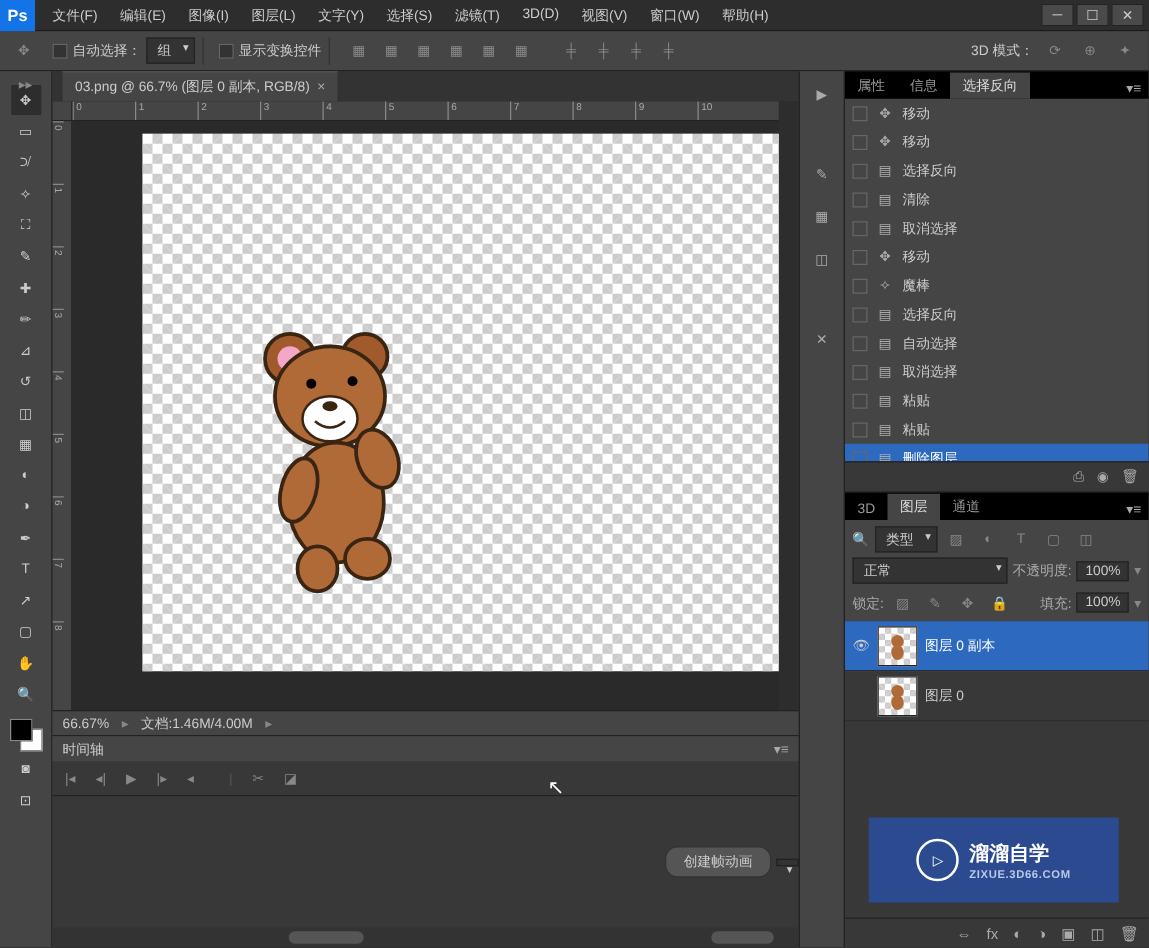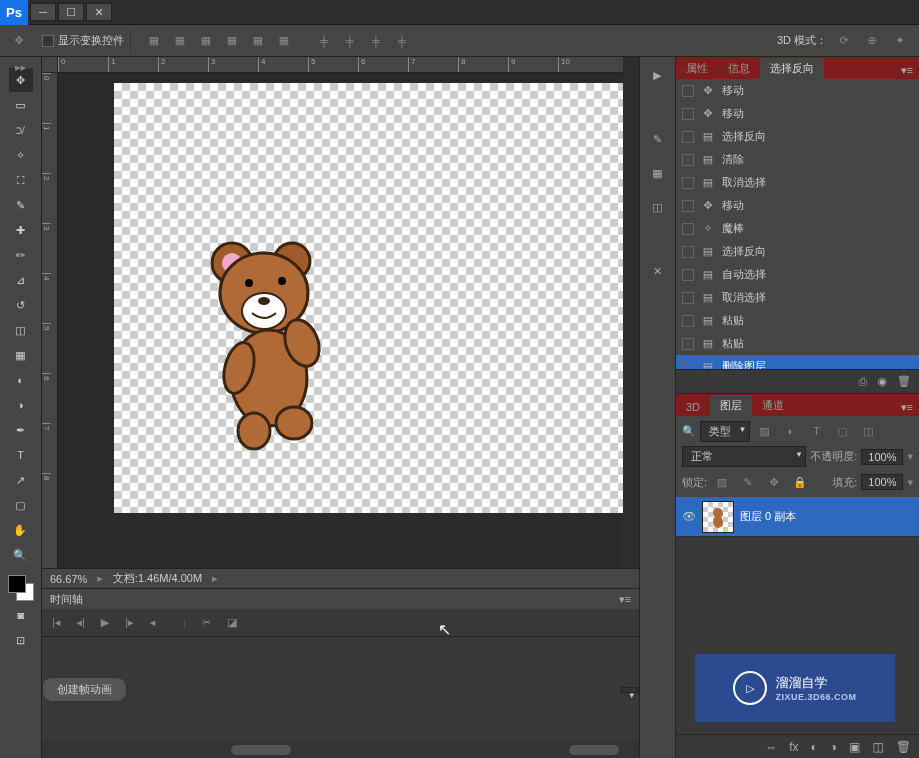--- a/index.html
+++ b/index.html
@@ -36,26 +36,26 @@
 .ruler-corner { position:absolute; top:0; left:0; width:16px; height:16px; background:#454545; border-right:1px solid #222; border-bottom:1px solid #222; }
 .viewport { position: absolute; top: 16px; left: 16px; right: 16px; bottom: 0; background: #2a2a2a; overflow: hidden; }
 .canvas { position: absolute; top: 10px; left: 56px; width: 520px; height: 430px;
   background-image: linear-gradient(45deg,#ccc 25%,transparent 25%),linear-gradient(-45deg,#ccc 25%,transparent 25%),linear-gradient(45deg,transparent 75%,#ccc 75%),linear-gradient(-45deg,transparent 75%,#ccc 75%);
   background-size: 16px 16px; background-position: 0 0,0 8px,8px -8px,-8px 0; background-color: #fff; }
 .bear { position: absolute; left: 70px; top: 150px; width: 170px; height: 220px; }
 .statusbar { height: 20px; background: #454545; display: flex; align-items: center; padding: 0 8px; gap: 10px; border-top: 1px solid #222; }
 .timeline-panel { height: 170px; background: #383838; border-top: 1px solid #222; display: flex; flex-direction: column; }
 .tl-header { height: 20px; background: #454545; display:flex; align-items:center; padding:0 8px; justify-content:space-between; }
 .tl-controls { height: 28px; display: flex; align-items: center; gap: 16px; padding: 0 10px; border-bottom: 1px solid #222; }
-.tl-body { flex:1; display:flex; align-items:center; justify-content:space-between; }
+.tl-body { flex:1; display:flex; align-items:center; justify-content:flex-end; }
 .tl-btn { padding: 4px 14px; background: #555; border: 1px solid #333; border-radius: 10px; cursor: pointer; }
 .side-icons { width: 36px; background: #454545; border-left: 1px solid #222; padding: 6px 0; display: flex; flex-direction: column; gap: 10px; }
 .side-icons .sic { width: 24px; height: 24px; margin: 0 auto; display:flex; align-items:center; justify-content:center; color:#aaa; cursor:pointer; }
 .right-column { width: 244px; background: #454545; border-left: 1px solid #222; display: flex; flex-direction: column; }
-.panel-tabs { height: 22px; background: #7f1d1d; display: flex; align-items: flex-end; }
+.panel-tabs { height: 22px; background: #000000; display: flex; align-items: flex-end; }
 .ptab { padding: 3px 10px; color: #999; cursor: pointer; }
 .ptab.active { background: #454545; color: #ddd; }
 .ptab-menu { margin-left: auto; padding: 2px 6px; color:#aaa; }
 .history-list { flex: 0 0 auto; max-height: 290px; overflow: hidden; }
 .hist-item { height: 23px; display: flex; align-items: center; padding: 0 6px; gap: 6px; cursor: pointer; }
 .hist-item.sel { background: #2d6abf; color: #fff; }
 .hist-chk { width: 12px; height: 12px; border: 1px solid #666; }
 .hist-icn { width: 16px; height: 16px; display:flex; align-items:center; justify-content:center; color:#aaa; }
 .panel-footer { height: 24px; background: #383838; display: flex; justify-content: flex-end; align-items:center; gap: 10px; padding: 0 8px; border-top: 1px solid #222; }
 .panel-footer .fic { color:#aaa; cursor:pointer; }
@@ -67,41 +67,59 @@
 .layer-list { flex: 1; background: #383838; }
 .layer-item { height: 40px; display: flex; align-items: center; padding: 0 6px; gap: 6px; cursor: pointer; border-bottom: 1px solid #2d2d2d; }
 .layer-item.sel { background: #2d6abf; color:#fff; }
 .layer-eye { width: 14px; color:#ccc; }
 .layer-thumb { width: 32px; height: 32px; background-image: linear-gradient(45deg,#ccc 25%,transparent 25%),linear-gradient(-45deg,#ccc 25%,transparent 25%),linear-gradient(45deg,transparent 75%,#ccc 75%),linear-gradient(-45deg,transparent 75%,#ccc 75%); background-size: 10px 10px; background-position: 0 0,0 5px,5px -5px,-5px 0; background-color:#fff; border:1px solid #222; display:flex; align-items:center; justify-content:center; }
 .layer-footer { height: 24px; background: #383838; display:flex; align-items:center; justify-content:flex-end; gap:12px; padding:0 8px; border-top:1px solid #222; }
 .layer-footer .lf { color:#aaa; cursor:pointer; font-size:12px; }
 .watermark { position:absolute; right: 24px; bottom: 36px; width: 200px; height: 68px; background:#2b4a8f; display:flex; align-items:center; justify-content:center; gap:8px; color:#fff; }
 .wm-icon { width:34px; height:34px; border:2px solid #fff; border-radius:50%; display:flex; align-items:center; justify-content:center; }
 .wm-text { display:flex; flex-direction:column; }
-.wm-text .l1 { font-size:13px; font-weight:normal; }
+.wm-text .l1 { font-size:16px; font-weight:bold; }
 .wm-text .l2 { font-size:9px; letter-spacing:0.5px; color:#b8c8e8;font-weight:bold; }
 .cursor-arrow { position:absolute; left: 438px; top: 620px; color:#fff; font-size:16px; pointer-events:none; z-index:999; }
 .scrollbar-h { height: 16px; background:#333; display:flex; align-items:center; padding: 2px 20px; }
 .sb-thumb { height: 10px; width: 60px; background:#555; border-radius: 5px; margin: 0 auto; }
 .sb-thumb2 { height: 10px; width: 50px; background:#555; border-radius: 5px; margin-left: 160px; }
 </style>
 </head>
 <body>
 
 <div class="titlebar">
   <div class="logo">Ps</div>
+  <div class="menu">
+    <div class="menu-item">文件(F)</div>
+    <div class="menu-item">编辑(E)</div>
+    <div class="menu-item">图像(I)</div>
+    <div class="menu-item">图层(L)</div>
+    <div class="menu-item">文字(Y)</div>
+    <div class="menu-item">选择(S)</div>
+    <div class="menu-item">滤镜(T)</div>
+    <div class="menu-item">3D(D)</div>
+    <div class="menu-item">视图(V)</div>
+    <div class="menu-item">窗口(W)</div>
+    <div class="menu-item">帮助(H)</div>
+  </div>
   <div class="win-controls">
     <div class="win-btn">─</div>
     <div class="win-btn">☐</div>
     <div class="win-btn">✕</div>
   </div>
 </div>
 
 <div class="options-bar">
   <div class="icon-btn">✥</div>
+  <div class="opt-group">
+    <div class="checkbox"></div>
+    <span>自动选择：</span>
+    <div class="combo">组</div>
+  </div>
   <div class="opt-group">
     <div class="checkbox"></div>
     <span>显示变换控件</span>
   </div>
   <div class="opt-group" style="border:none;">
     <div class="icon-btn">▦</div>
     <div class="icon-btn">▦</div>
     <div class="icon-btn">▦</div>
     <div class="icon-btn">▦</div>
     <div class="icon-btn">▦</div>
@@ -145,20 +163,26 @@
     <div class="tool">🔍</div>
     <div class="swatch">
       <div class="bg"></div>
       <div class="fg"></div>
     </div>
     <div class="tool">◙</div>
     <div class="tool">⊡</div>
   </div>
 
   <div class="doc-column">
+    <div class="doc-tabs">
+      <div class="doc-tab">
+        <span>03.png @ 66.7% (图层 0 副本, RGB/8)</span>
+        <span class="x">×</span>
+      </div>
+    </div>
     <div class="canvas-wrap">
       <div class="ruler-corner"></div>
       <div class="ruler-h">
         <div class="ticks" id="ruler-h-ticks">
             <div class="tick">0</div>
             <div class="tick">1</div>
             <div class="tick">2</div>
             <div class="tick">3</div>
             <div class="tick">4</div>
             <div class="tick">5</div>
@@ -363,20 +387,30 @@
           <div class="layer-item sel">
             <span class="layer-eye">👁</span>
             <div class="layer-thumb">
               <svg width="20" height="24" viewBox="0 0 20 24">
                 <circle cx="10" cy="8" r="5" fill="#b06a38"></circle>
                 <ellipse cx="10" cy="17" rx="5" ry="6" fill="#b06a38"></ellipse>
               </svg>
             </div>
             <span>图层 0 副本</span>
           </div>
+          <div class="layer-item">
+            <span class="layer-eye"></span>
+            <div class="layer-thumb">
+              <svg width="20" height="24" viewBox="0 0 20 24">
+                <circle cx="10" cy="8" r="5" fill="#b06a38"></circle>
+                <ellipse cx="10" cy="17" rx="5" ry="6" fill="#b06a38"></ellipse>
+              </svg>
+            </div>
+            <span>图层 0</span>
+          </div>
         </div>
       <div class="layer-footer">
         <span class="lf">⇔</span>
         <span class="lf">fx</span>
         <span class="lf">◐</span>
         <span class="lf">◑</span>
         <span class="lf">▣</span>
         <span class="lf">◫</span>
         <span class="lf">🗑</span>
       </div>

